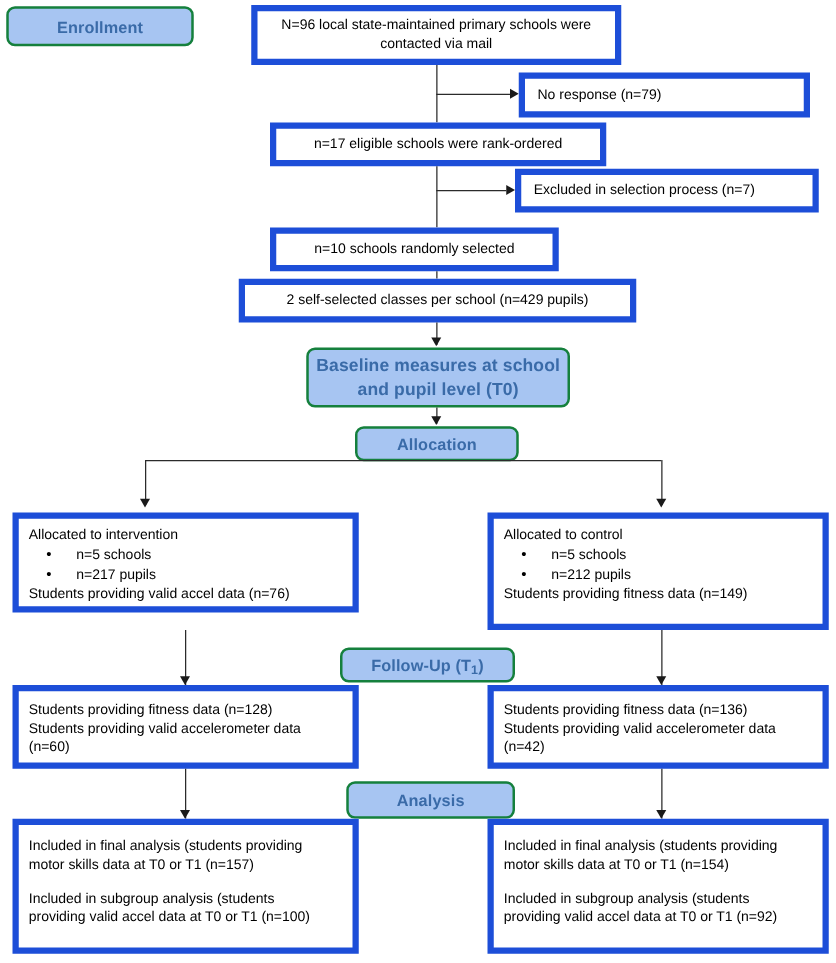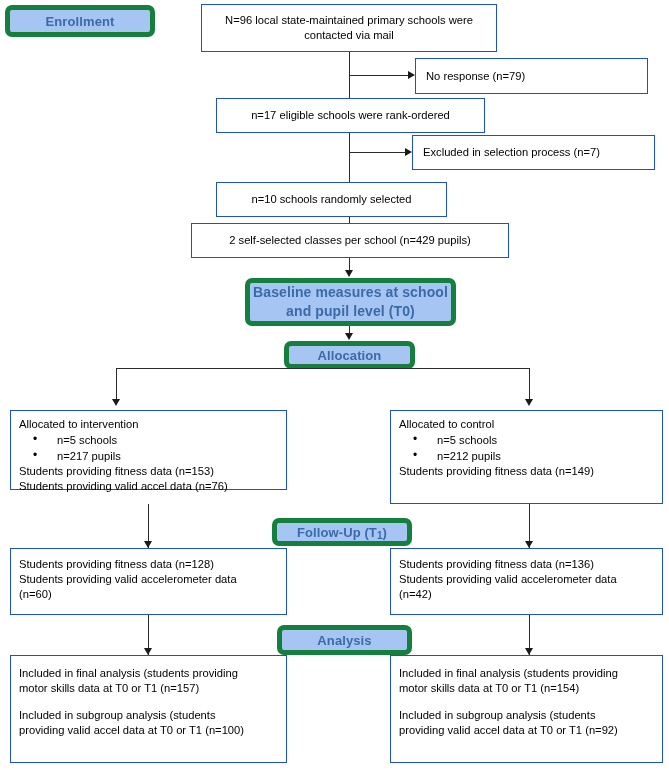--- a/index.html
+++ b/index.html
@@ -13,21 +13,21 @@
     width: 669px;
     height: 770px;
     background: #ffffff;
     font-family: "Liberation Sans", sans-serif;
     overflow: hidden;
   }
   
   .box {
     position: absolute;
     box-sizing: border-box;
-    border: 1px solid #1d4ed8;
+    border: 5px solid #1d4ed8;
     background: #ffffff;
     color: #000000;
     font-size: 11.2px;
     line-height: 15px;
   }
   .box.center {
     display: flex;
     align-items: center;
     justify-content: center;
     text-align: center;
@@ -55,21 +55,21 @@
     position: absolute;
     left: 14px;
     top: -1px;
     font-size: 12px;
   }
   
   .stage {
     position: absolute;
     box-sizing: border-box;
     background: #a7c5f2;
-    border: 5px solid #15803d;
+    border: 2px solid #15803d;
     border-radius: 7px;
     color: #3a6ba8;
     font-weight: bold;
     display: flex;
     align-items: center;
     justify-content: center;
     text-align: center;
     letter-spacing: 0.1px;
   }
   .stage.small { font-size: 13px; }
@@ -172,21 +172,20 @@
   <div class="arrow-down" style="left:112px; top:399px;"></div>
   <div class="vline" style="left:529px; top:368px; height:36px;"></div>
   <div class="arrow-down" style="left:525px; top:399px;"></div>
 
   <div class="box left" style="left:10px; top:410px; width:277px; height:80px;">
     <span class="line">Allocated to intervention</span>
     <ul class="bullets">
       <li>n=5 schools</li>
       <li>n=217 pupils</li>
     </ul>
-    <span class="line">Students providing fitness data (n=153)</span>
     <span class="line">Students providing valid accel data (n=76)</span>
   </div>
 
   <div class="box left" style="left:390px; top:410px; width:273px; height:94px;">
     <span class="line">Allocated to control</span>
     <ul class="bullets">
       <li>n=5 schools</li>
       <li>n=212 pupils</li>
     </ul>
     <span class="line">Students providing fitness data (n=149)</span>

